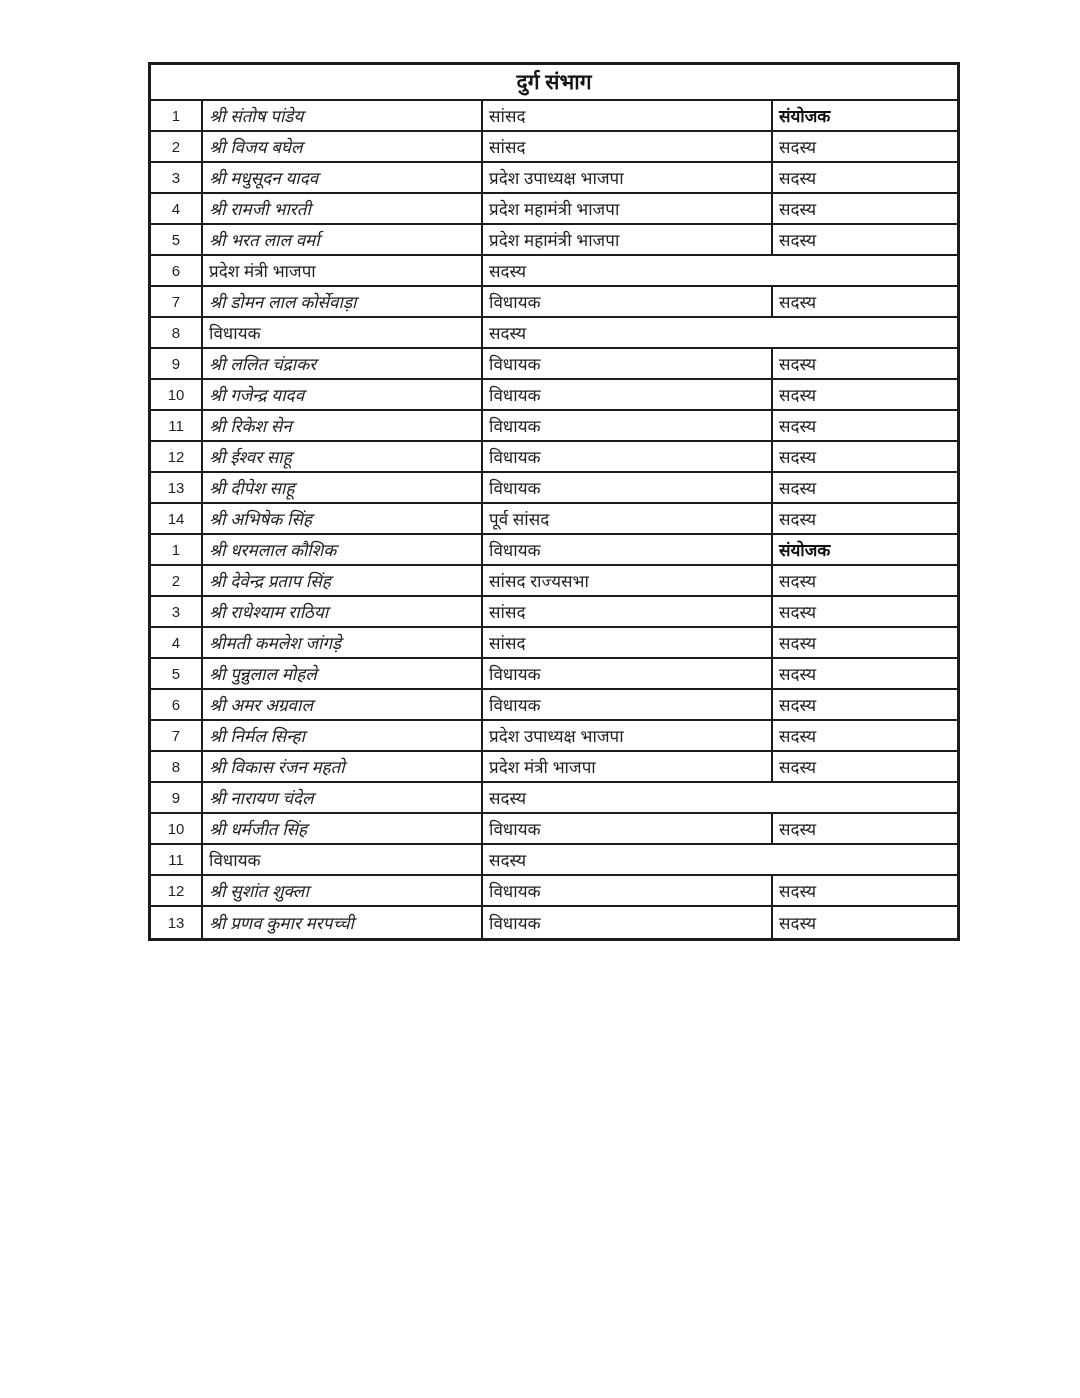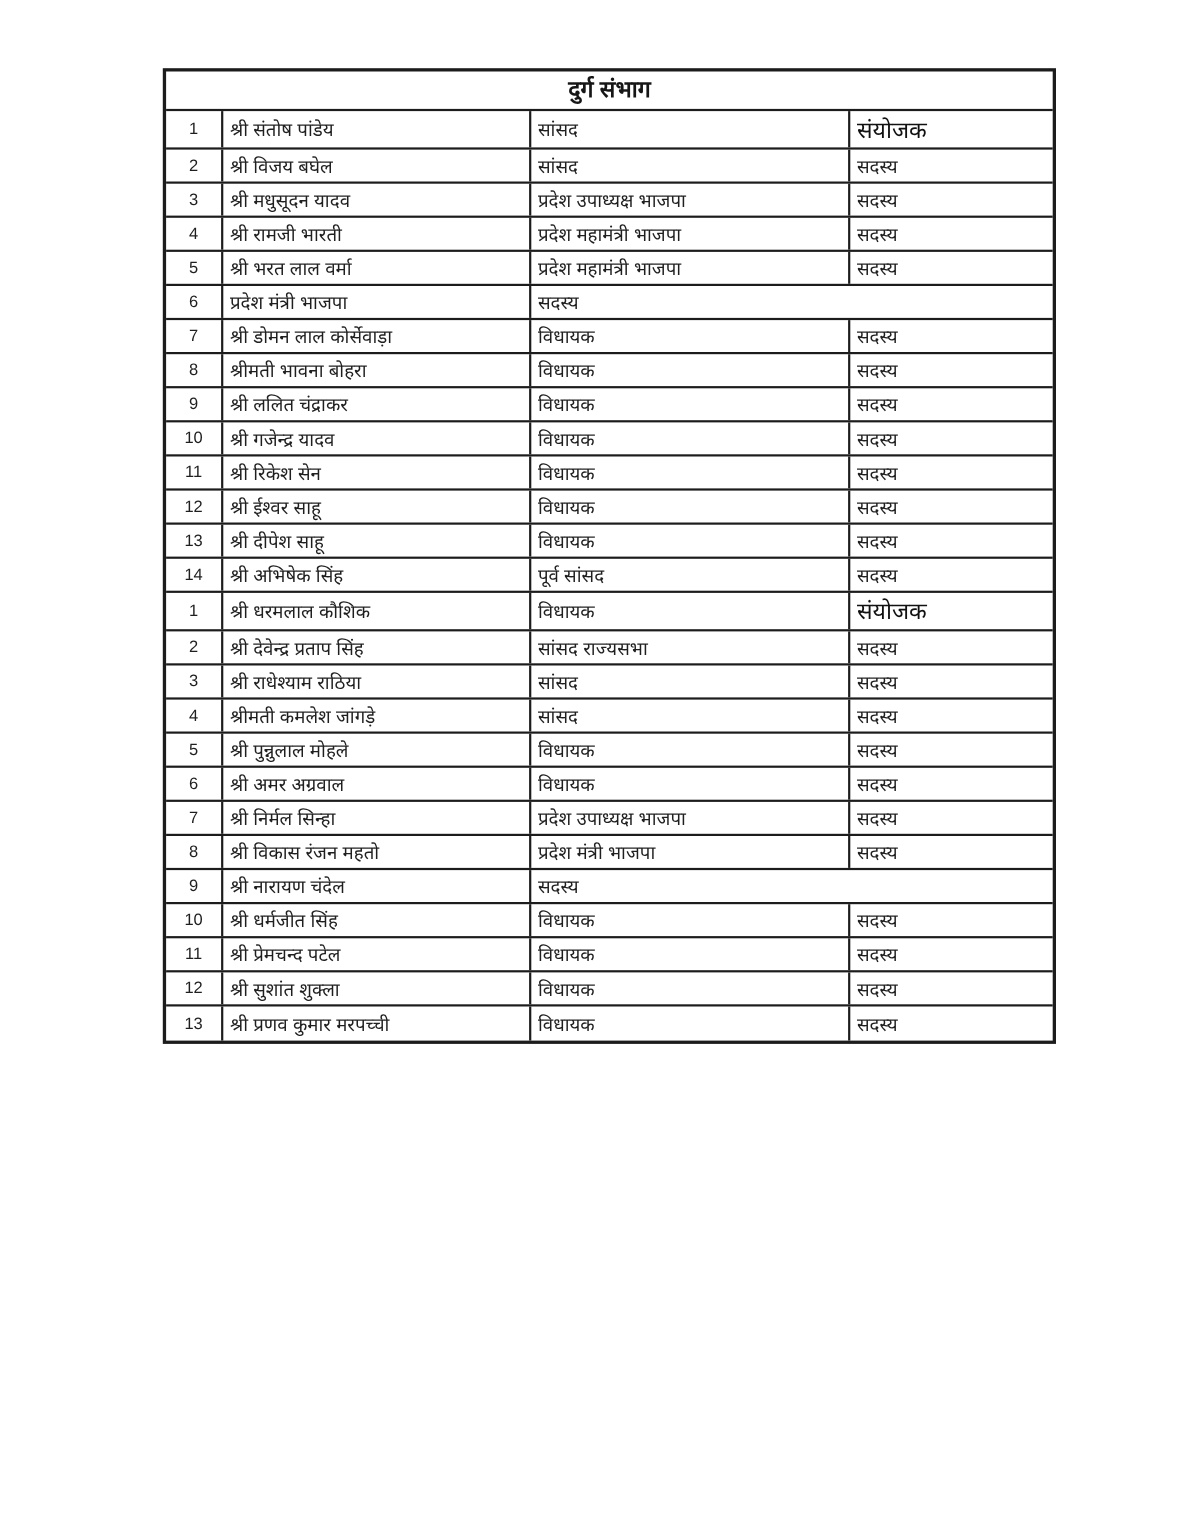--- a/index.html
+++ b/index.html
@@ -49,26 +49,26 @@
     padding: 2px 6px 3px 6px;
     overflow: hidden;
     white-space: nowrap;
   }
   .cell-serial {
     justify-content: center;
     border-right: 2px solid #1c1c1c;
     font-size: 15px;
     padding: 2px 2px;
   }
-  .cell-name { border-right: 2px solid #1c1c1c; }
+  .cell-name { border-right: 2px solid #1c1c1c; font-style: italic; }
   .cell-designation { border-right: 2px solid #1c1c1c; }
   .cell-role { }
   .role-bold {
-    font-weight: normal;
-    font-size: 21px;
+    font-weight: bold;
+    font-size: 17px;
     color: #111111;
   }
 </style>
 </head>
 <body>
 
 <div class="page">
   <div class="committee-table">
   <div class="section-header">दुर्ग संभाग</div>
 
@@ -115,21 +115,20 @@
 
   <div class="table-row">
     <div class="cell cell-serial">7</div>
     <div class="cell cell-name">श्री डोमन लाल कोर्सेवाड़ा</div>
     <div class="cell cell-designation">विधायक</div>
     <div class="cell cell-role">सदस्य</div>
   </div>
 
   <div class="table-row">
     <div class="cell cell-serial">8</div>
-    <div class="cell cell-name">श्रीमती भावना बोहरा</div>
     <div class="cell cell-designation">विधायक</div>
     <div class="cell cell-role">सदस्य</div>
   </div>
 
   <div class="table-row">
     <div class="cell cell-serial">9</div>
     <div class="cell cell-name">श्री ललित चंद्राकर</div>
     <div class="cell cell-designation">विधायक</div>
     <div class="cell cell-role">सदस्य</div>
   </div>
@@ -234,21 +233,20 @@
 
   <div class="table-row">
     <div class="cell cell-serial">10</div>
     <div class="cell cell-name">श्री धर्मजीत सिंह</div>
     <div class="cell cell-designation">विधायक</div>
     <div class="cell cell-role">सदस्य</div>
   </div>
 
   <div class="table-row">
     <div class="cell cell-serial">11</div>
-    <div class="cell cell-name">श्री प्रेमचन्द पटेल</div>
     <div class="cell cell-designation">विधायक</div>
     <div class="cell cell-role">सदस्य</div>
   </div>
 
   <div class="table-row">
     <div class="cell cell-serial">12</div>
     <div class="cell cell-name">श्री सुशांत शुक्ला</div>
     <div class="cell cell-designation">विधायक</div>
     <div class="cell cell-role">सदस्य</div>
   </div>

